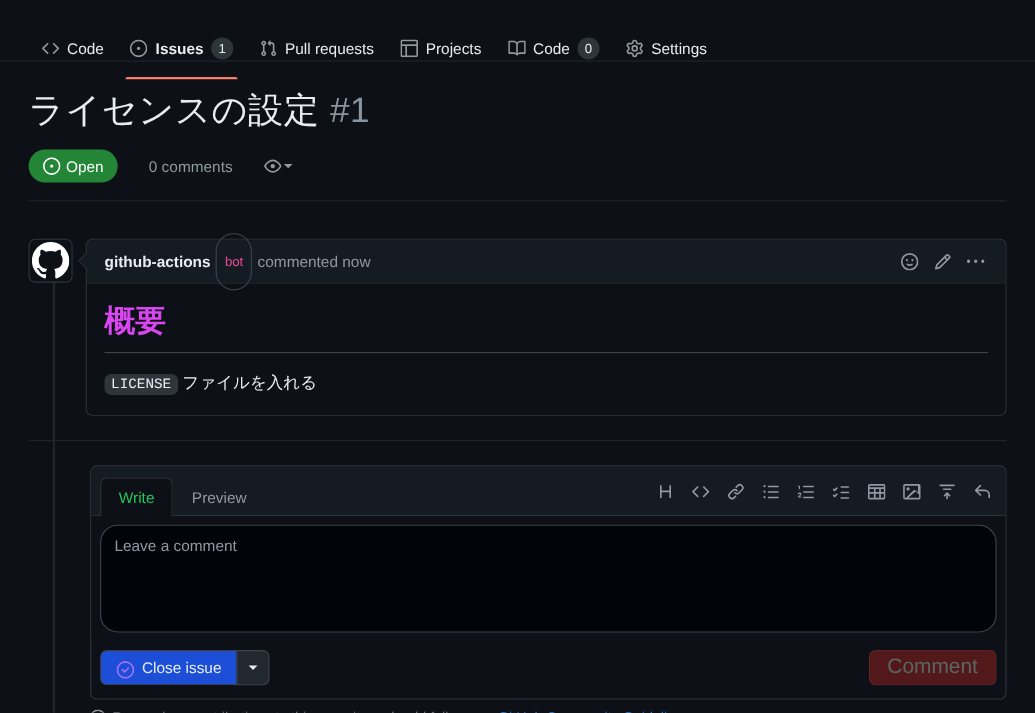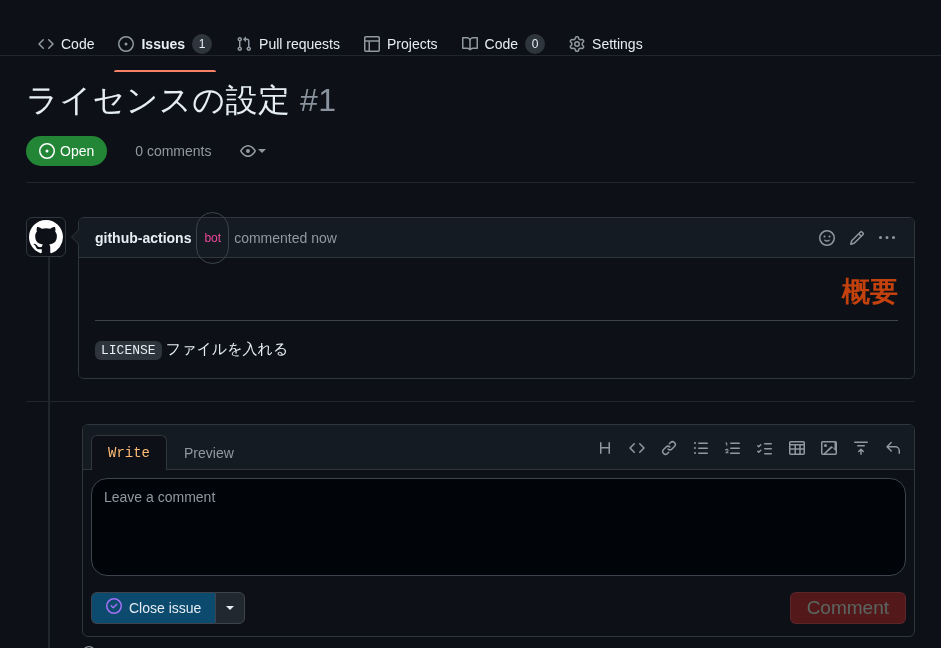--- a/index.html
+++ b/index.html
@@ -192,23 +192,22 @@
   }
   .hdr-btn { display:flex; align-items:center; justify-content:center; width:22px; height:22px; cursor:pointer; }
 
   .comment-body { padding: 16px; background: #0d1117; border-radius: 0 0 5px 5px; }
   .comment-body h1 {
     font-size: 28px;
     font-weight: bold;
     margin: 0 0 10px 0;
     padding-bottom: 10px;
     border-bottom: 1px solid #3d444d;
-    color: #c2410c;
+    color: #d946ef;
     line-height: 1.3;
-    text-align: right;
   }
   .comment-body p { margin: 16px 0 0 0; font-size: 15px; line-height: 1.6; color: #e6edf3; }
   code.inline {
     background: #2f353d;
     border-radius: 6px;
     padding: 2px 6px;
     font-family: "Liberation Mono", "DejaVu Sans Mono", monospace;
     font-size: 13px;
     color: #e6edf3;
   }
@@ -249,22 +248,21 @@
     border: 1px solid transparent;
     border-bottom: none;
     border-radius: 6px 6px 0 0;
     position: relative;
     top: 1px;
     line-height: 20px;
   }
   .tab.active {
     background: #0d1117;
     border-color: #30363d;
-    color: #fdba74;
-    font-family: Liberation Mono, monospace;
+    color: #22c55e;
   }
   .md-toolbar {
     margin-left: auto;
     display: flex;
     align-items: center;
     gap: 6px;
     color: #9198a1;
     padding-bottom: 8px;
   }
   .md-btn {
@@ -290,23 +288,23 @@
   }
   .comment-textarea::placeholder { color: #9198a1; }
   .form-actions {
     display: flex;
     align-items: center;
     padding: 8px 8px 12px 8px;
   }
   .btn-group { display: flex; }
   .btn {
     display: inline-flex;
-    align-items: flex-start;
+    align-items: flex-end;
     gap: 7px;
-    background: #0c4a6e;
+    background: #1d4ed8;
     border: 1px solid #3d444d;
     color: #e6edf3;
     font-size: 14px;
     line-height: 20px;
     padding: 5px 14px;
     border-radius: 6px;
     cursor: pointer;
     font-family: inherit;
   }
   .btn-group .btn:first-child { border-radius: 6px 0 0 6px; border-right: none; }

